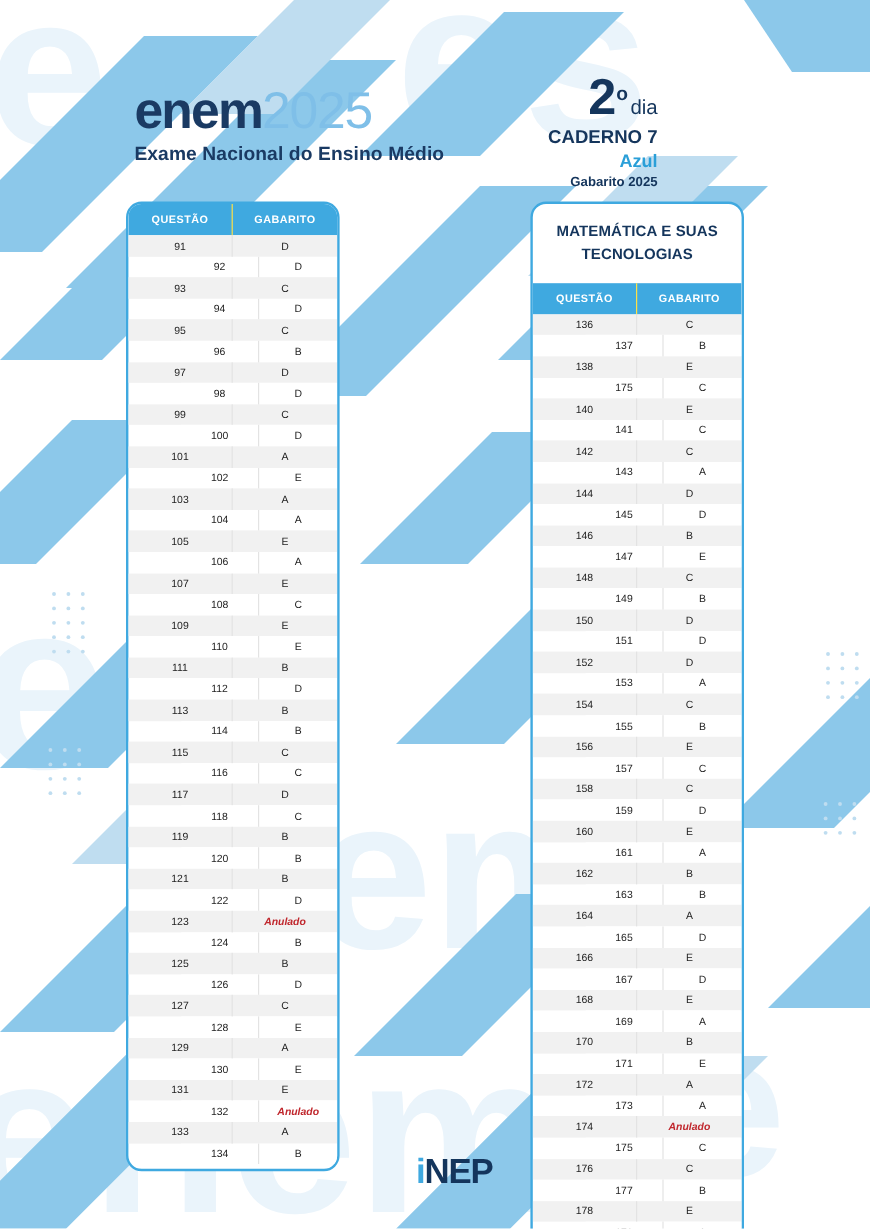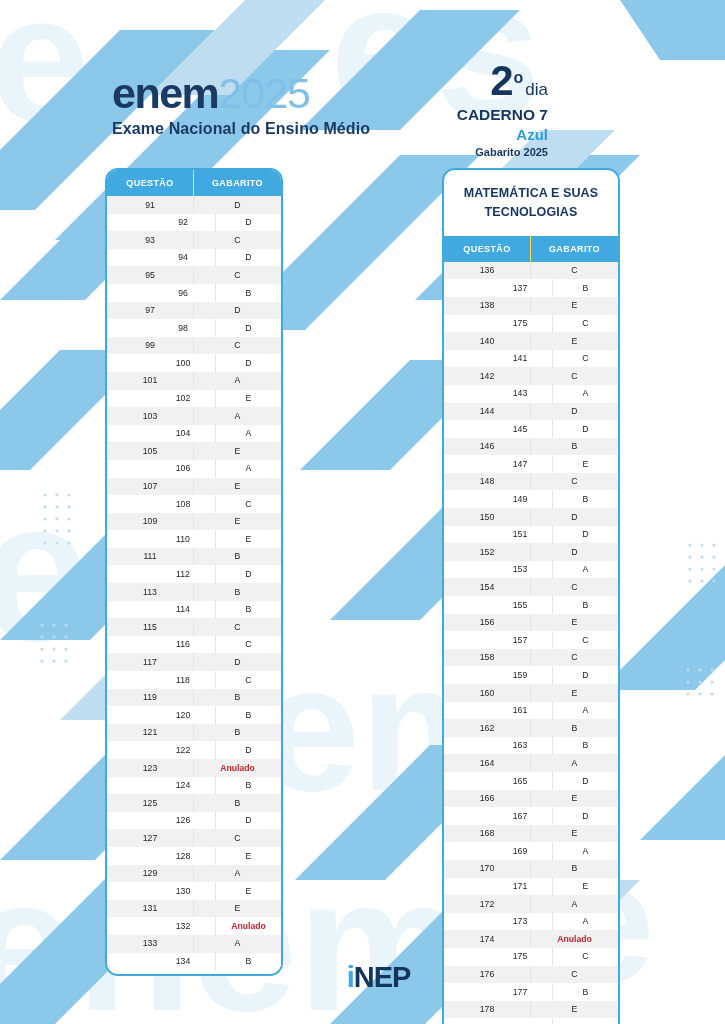--- a/index.html
+++ b/index.html
@@ -143,21 +143,21 @@
     line-height: 1;
   }
   .row > div {
     flex: 1 1 50%;
     text-align: center;
     padding: 4.55px 0 4.35px 0;
   }
   .row > div:first-child { border-right: 1px solid #e3e3e3; }
   .row.odd { background: #f1f1f1; }
   .row.even { background: #ffffff; margin-left: 44px; }
-  .ans-anulado { color: #c0272d; font-weight: bold; }
+  .ans-anulado { color: #c0272d; font-weight: bold; font-style: italic; }
 
   
   .footer {
     position: absolute;
     bottom: 30px; left: 16px; width: 725px;
     text-align: center;
     z-index: 6;
   }
   .inep {
     font-size: 29px;

